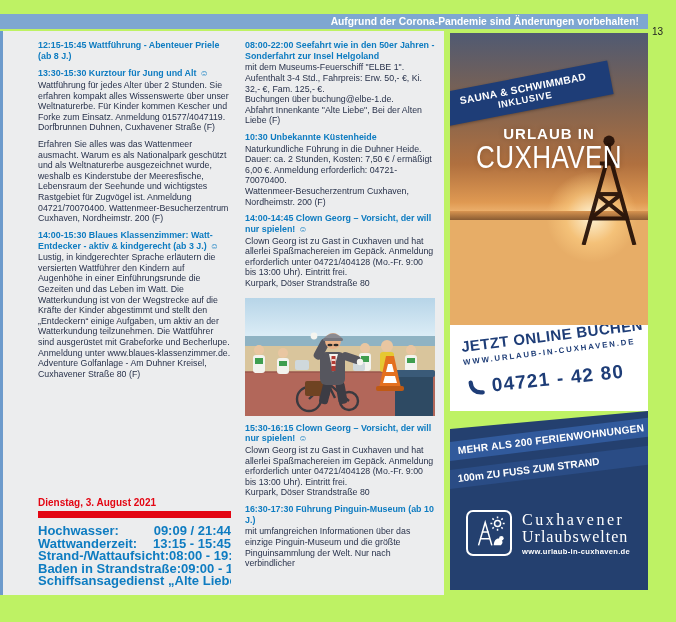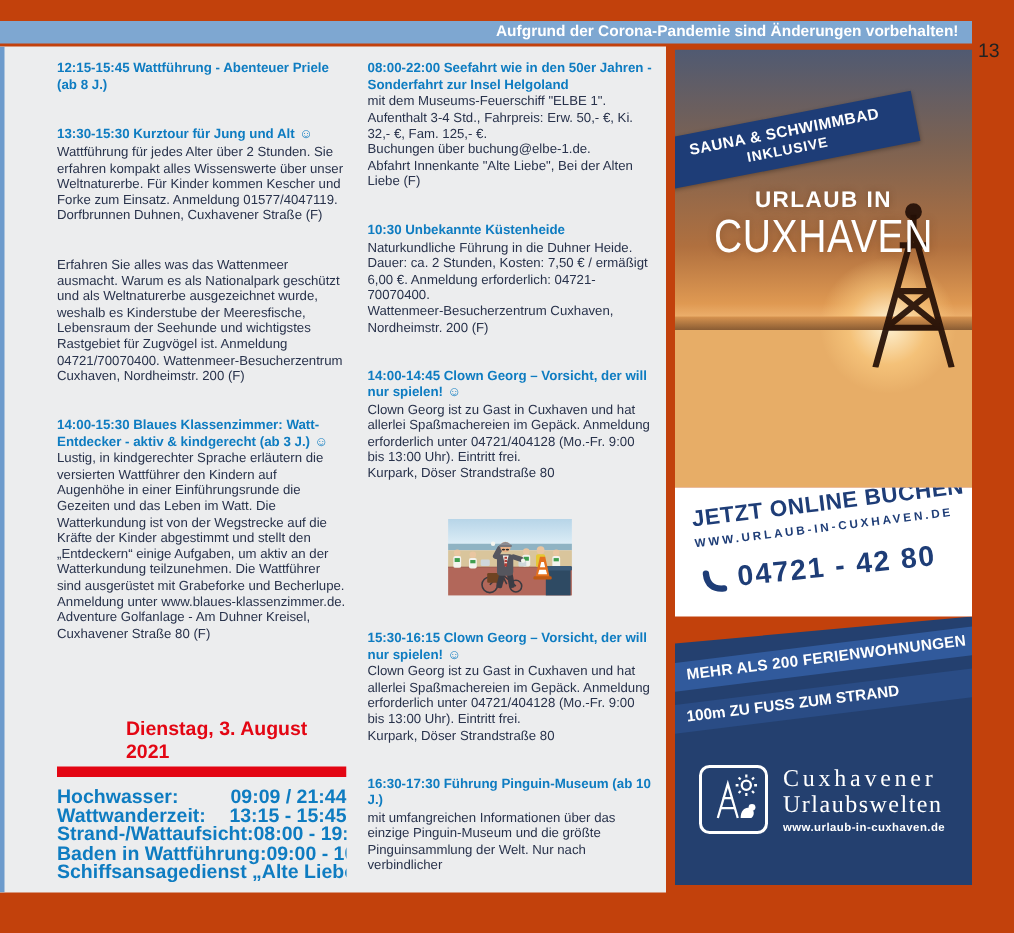--- a/index.html
+++ b/index.html
@@ -1,39 +1,39 @@
 <!DOCTYPE html>
 <html><head>
 <meta charset="utf-8">
 <style>
   html,body { margin:0; padding:0; background:#fff; }
-  .page { position:relative; width:676px; height:622px; background:#c2410c; overflow:hidden;
+  .page { position:relative; width:676px; height:622px; background:#bef264; overflow:hidden;
           font-family:"Liberation Sans", sans-serif; }
 
   
   .banner { position:absolute; left:0; top:14px; width:648px; height:15px; background:#7ea7d1;
             color:#fff; font-size:10.3px; font-weight:bold; display:flex; align-items:center;
             justify-content:flex-end; padding-right:9px; box-sizing:border-box; }
-  .pagenum { position:absolute; left:652px; top:26px; font-size:13px; color:#222; }
+  .pagenum { position:absolute; left:652px; top:26px; font-size:10px; color:#222; }
 
   
   .panel { position:absolute; left:0; top:31px; width:444px; height:564px; background:#ecedee; overflow:hidden; }
   .edge-strip { position:absolute; left:0; top:0; width:3px; height:100%; background:#6d9bcc; }
 
-  .col { position:absolute; top:9px; height:548px; display:flex; flex-direction:column; overflow:hidden;gap:16px; }
+  .col { position:absolute; top:9px; height:548px; display:flex; flex-direction:column; overflow:hidden; }
   .col1 { left:38px; width:193px; }
   .col2 { left:245px; width:190px; }
 
   .event { margin-bottom:6px; }
   .etitle { margin:0 0 1px 0; font-size:8.9px; line-height:10.7px; color:#0e7cc1; font-weight:bold; }
   .smiley { margin-left:3px; font-weight:normal; }
   .ebody { margin:0; font-size:8.8px; line-height:10.6px; color:#28324b; white-space:pre-line; }
 
   .date-block { margin-top:auto; }
-  .date-title { color:#e30613; font-weight:bold; font-size:13px; margin-bottom:3px;margin-left:46px; }
+  .date-title { color:#e30613; font-weight:bold; font-size:10px; margin-bottom:3px; }
   .red-bar { height:7px; background:#e30613; margin-bottom:7px; }
   .tide-row { display:flex; justify-content:space-between; font-size:13px; line-height:12.6px;
               font-weight:bold; color:#0e7cc1; white-space:nowrap; }
 
   .photo { margin:3px 0 7px 0; display:block; }
 
   
   .ad { position:absolute; left:450px; top:33px; width:198px; height:557px; overflow:hidden; }
   .ad-photo { position:relative; height:292px; overflow:hidden;
       background:linear-gradient(180deg,#505a72 0%,#7c6252 22%,#b0703f 45%,#df9952 58%,#f4bd7c 63%,#e7ad67 64%); }
@@ -121,21 +121,21 @@
             </div>
           <div class="tide-row">
               <span>Wattwanderzeit:</span>
               <span>13:15 - 15:45</span>
             </div>
           <div class="tide-row">
               <span>Strand-/Wattaufsicht:</span>
               <span>08:00 - 19:00</span>
             </div>
           <div class="tide-row">
-              <span>Baden in Wattführung:</span>
+              <span>Baden in Strandstraße:</span>
               <span>09:00 - 10:15</span>
             </div>
           <div class="tide-row">
               <span>Schiffsansagedienst „Alte Liebe“:</span>
               <span>10:00 - 19:00</span>
             </div>
         </div>
       </div>
     </div>
 

